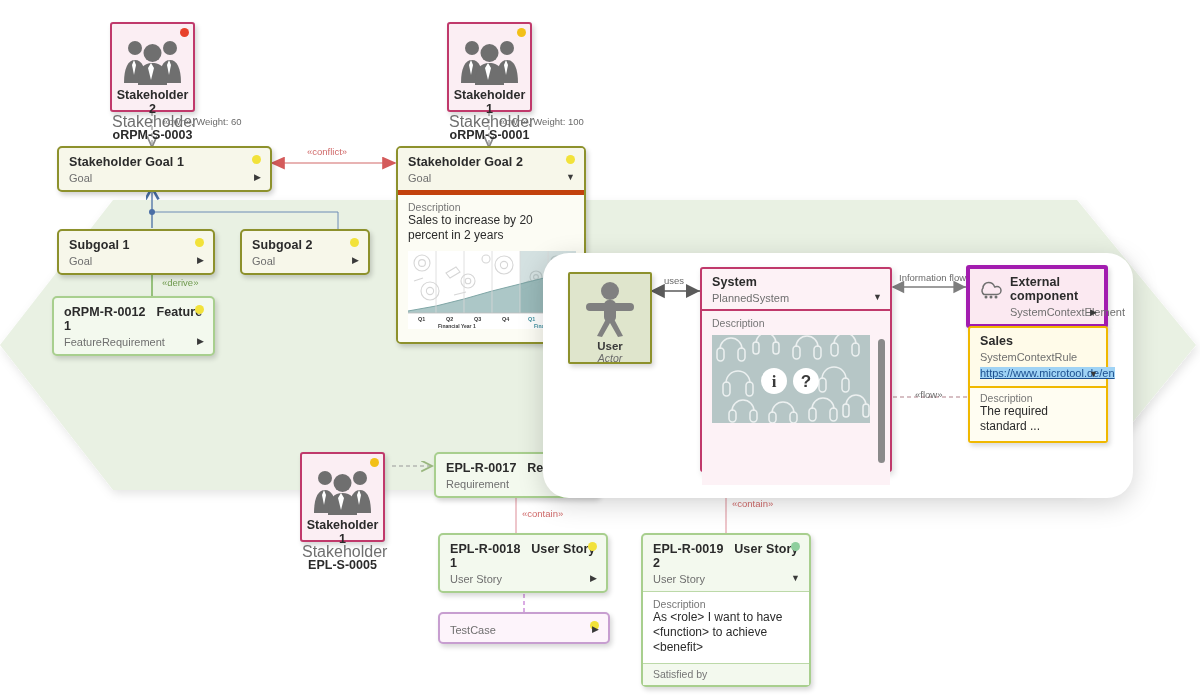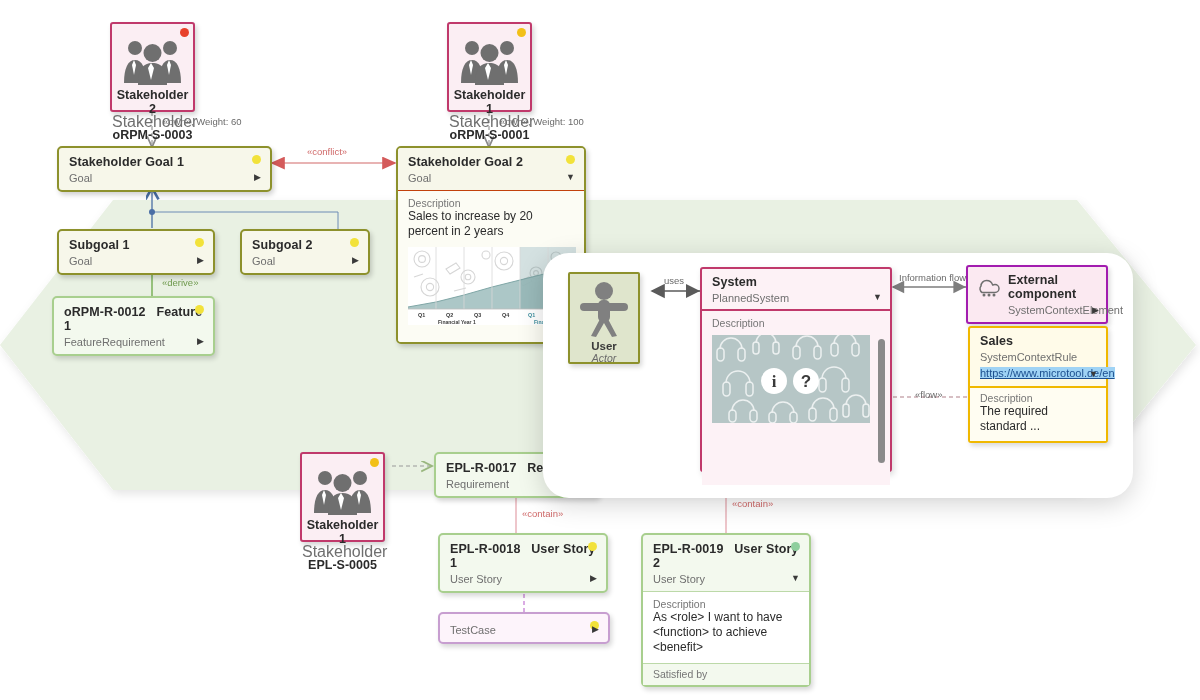--- a/index.html
+++ b/index.html
@@ -27,41 +27,41 @@
     text-align:center;box-shadow:2px 3px 5px rgba(0,0,0,.17);
   }
   .sh .people{height:56px;margin-top:6px;display:flex;align-items:flex-end;justify-content:center;}
   .sh .nm{font-weight:bold;font-size:12.5px;color:#2b2b2b;margin-top:2px;}
   .sh .ty{font-size:16px;color:#6f6f6f;line-height:12px;}
   .sh .id{font-weight:bold;font-size:12.5px;color:#2b2b2b;line-height:15px;}
 
   
   .goal{border:2px solid #8d912c;background:#f7f7ea;border-radius:5px;box-shadow:2px 3px 5px rgba(0,0,0,.18);}
   .goal .hdr{padding:7px 10px 6px 10px;}
-  .goal.expanded .hdr{border-bottom:1px solid #c2410c;background:#f7f7ea;}
+  .goal.expanded .hdr{border-bottom:5px solid #c2410c;background:#f7f7ea;}
   .goal .body{background:#fcfcf4;padding:6px 10px 8px 10px;}
 
   
   .req{border:2px solid #a8cf8e;background:#f3f9ee;border-radius:5px;box-shadow:2px 3px 5px rgba(0,0,0,.16);}
   .req .hdr{padding:7px 10px 6px 10px;}
   .req.expanded .hdr{border-bottom:1px solid #bcd9a8;}
   .req .body{background:#ffffff;padding:6px 10px 8px 10px;}
   .req .foot{border-top:1px solid #bcd9a8;background:#f3f9ee;padding:4px 10px 5px 10px;}
 
   
   .tc{border:2px solid #c79ed0;background:#fdf4fb;border-radius:5px;box-shadow:2px 3px 5px rgba(0,0,0,.16);}
   .tc .hdr{padding:7px 10px 6px 10px;}
 
   
   .sysn{border:2px solid #c0396b;background:#fdf2f6;border-radius:3px;box-shadow:2px 3px 6px rgba(0,0,0,.15);}
   .sysn .hdr{padding:6px 10px 5px 10px;border-bottom:2px solid #c0396b;}
   .sysn .body{padding:6px 10px 8px 10px;background:#fdf2f6;position:relative;}
 
   
-  .ext{border:2px solid #a21caf;background:#fbe9f1;border-radius:3px;box-shadow:2px 3px 5px rgba(0,0,0,.15);}
+  .ext{border:4px solid #a21caf;background:#fbe9f1;border-radius:3px;box-shadow:2px 3px 5px rgba(0,0,0,.15);}
 
   
   .norm{border:2px solid #f0b800;background:#fffbe9;border-radius:3px;box-shadow:2px 3px 5px rgba(0,0,0,.15);}
   .norm .hdr{padding:6px 10px 5px 10px;border-bottom:2px solid #f0b800;}
   .norm .body{padding:4px 10px 7px 10px;background:#fffdf2;}
   .norm .url{background:#9fd3f5;color:#1c4f8f;text-decoration:underline;font-size:11px;display:inline-block;}
 
   
   .actor{border:2px solid #8d912c;background:#dfe5cc;border-radius:2px;text-align:center;box-shadow:2px 3px 5px rgba(0,0,0,.16);}
   .actor .nm{font-weight:bold;font-size:11.5px;color:#3a3a3a;}
@@ -400,21 +400,21 @@
   <svg width="1200" height="700" style="position:absolute;left:0;top:0;pointer-events:none;">
     <line x1="652" y1="291" x2="700" y2="291" stroke="#5a5a5a" stroke-width="1.6" marker-end="url(#ah-dark)" marker-start="url(#ah-darkL)"></line>
     <line x1="893" y1="287" x2="966" y2="287" stroke="#7d7d7d" stroke-width="1.4" marker-end="url(#ah-greylt)" marker-start="url(#ah-greyltL)"></line>
     <line x1="893" y1="397" x2="968" y2="397" stroke="#b0808a" stroke-width="1.1" stroke-dasharray="4,3"></line>
   </svg>
 
   <div class="elbl" style="left:664px;top:275px;">uses</div>
   <div class="elbl" style="left:899px;top:272px;">Information flow</div>
   <div class="elbl" style="left:915px;top:389px;">«flow»</div>
 
-  <div class="node actor" style="left:568px;top:272px;width:72px;height:92px;">
+  <div class="node actor" style="left:568px;top:272px;width:84px;height:92px;">
     <div style="height:62px;display:flex;align-items:center;justify-content:center;padding-top:4px;">
       <svg width="56" height="58" viewBox="0 0 56 58">
         <g fill="#808080">
           <circle cx="28" cy="11" r="9"></circle>
           <rect x="22" y="20" width="12" height="22" rx="5"></rect>
           <rect x="4" y="23" width="48" height="8" rx="4"></rect>
           <path d="M24 39 L15 56 L20 57 L28 43 L36 57 L41 56 L32 39 Z"></path>
         </g>
       </svg>
     </div>

